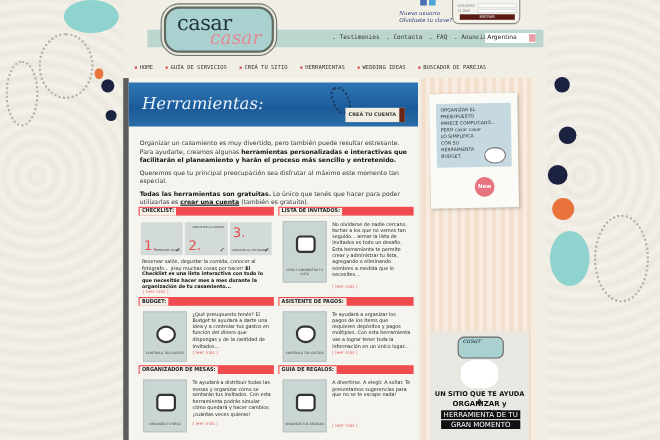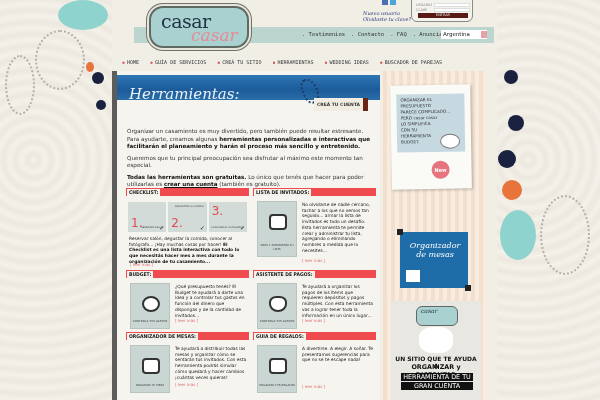--- a/index.html
+++ b/index.html
@@ -77,21 +77,21 @@
     font-family: "DejaVu Sans Mono", monospace; font-size: 5px; color: #333;
   }
   .nav .item::before { content: "▪"; color: #d9474a; margin-right: 2px; }
 
   
   .main {
     position: absolute; left: 112px; top: 71px; width: 268px; height: 329px;
     background: #f5f4ef; border-left: 5px solid #5c5c5a;
   }
   .banner {
-    position: absolute; left: 0; top: 4px; width: 263px; height: 25px;
+    position: absolute; left: 0; top: 4px; width: 263px; height: 40px;
     background: linear-gradient(180deg, #2f76b4 0%, #1c5b9a 60%, #2a6ea8 100%);
   }
   .banner-title {
     position: absolute; left: 12px; top: 10px; font-family: "DejaVu Serif", serif;
     font-style: italic; font-size: 15px; color: #eaf2f8;
   }
   .banner-cta {
     position: absolute; left: 197px; top: 23px; width: 54px; height: 13px;
     background: #f1ede2; font-size: 4.5px; font-weight: bold; color: #333;
     text-align: center; line-height: 13px; border-right: 5px solid #6a2516;
@@ -346,28 +346,22 @@
       <div>PERO casar casar</div>
       <div>LO SIMPLIFICA</div>
       <div>CON SU</div>
       <div>HERRAMIENTA</div>
       <div>BUDGET.</div>
       <div class="promo-pig"></div>
     </div>
     <div class="promo-new">New</div>
   </div>
 
-  <div class="org-card">
-    <div class="corner" style="left:-3px;top:-3px;"></div>
-    <div class="corner" style="right:-3px;bottom:-3px;"></div>
-    <div class="org-title">Organizador de mesas</div>
-    <div style="position:absolute;left:6px;top:38px;width:14px;height:12px;background:#fff;"></div>
-  </div>
 
   <div class="side-ad">
     <div class="logo">casar</div>
     <div style="position:absolute;left:28px;top:26px;width:34px;height:26px;background:#fff;border-radius:40%;"></div>
     <div class="line1">UN SITIO QUE TE AYUDA A</div>
     <div class="line2">ORGANIZAR y DISFRUTAR</div>
     <div class="dark" style="top:72px;">HERRAMIENTA DE TU</div>
-    <div class="dark" style="top:81px;">GRAN CUENTA</div>
+    <div class="dark" style="top:81px;">GRAN MOMENTO</div>
   </div>
 </div>
 
 </body></html>

